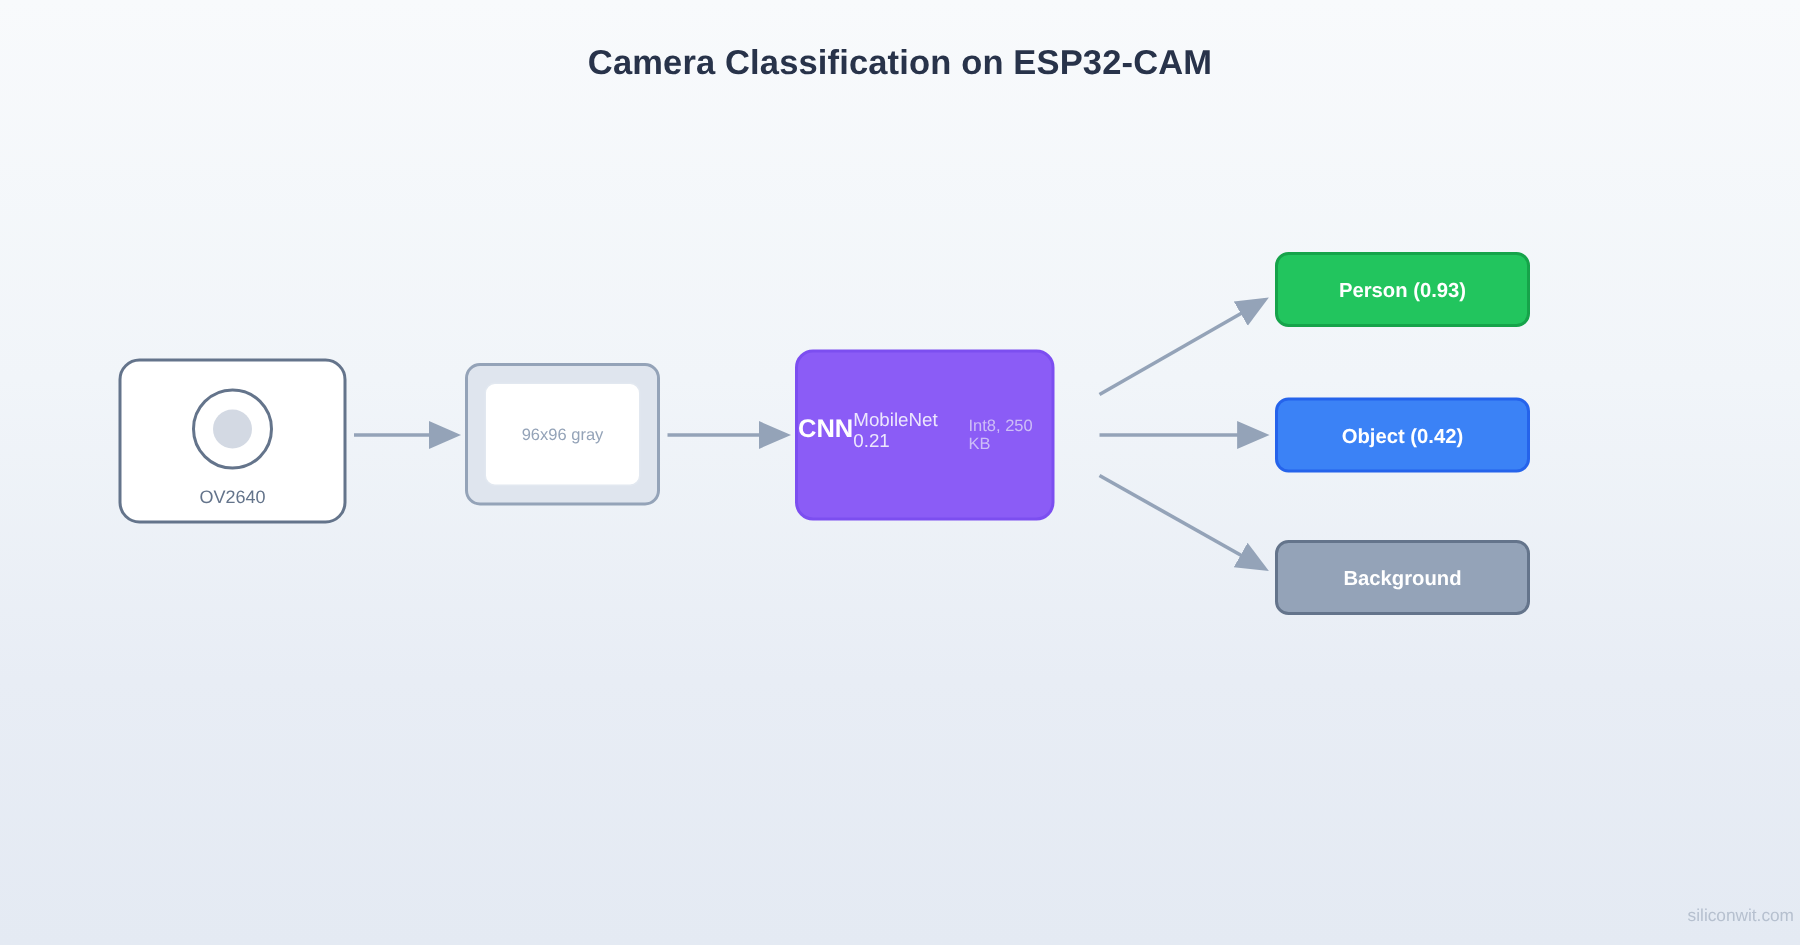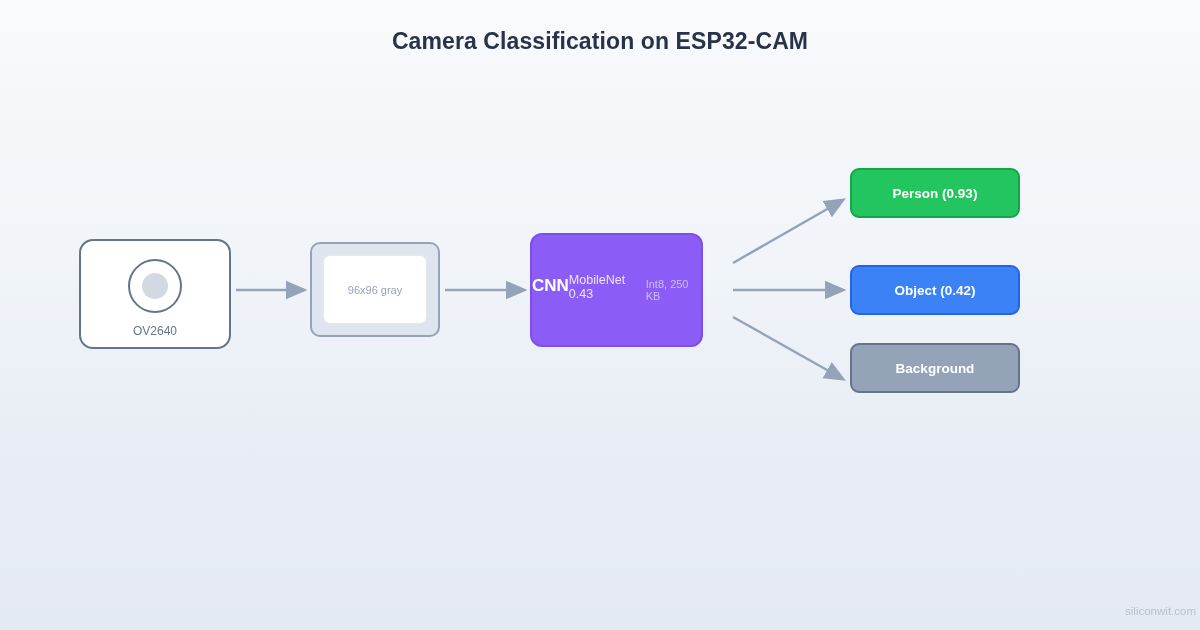--- a/index.html
+++ b/index.html
@@ -171,21 +171,21 @@
     top: 168px;
     background: #22c55e;
     border: 2px solid #16a34a;
   }
   .out-object {
     top: 265px;
     background: #3b82f6;
     border: 2px solid #2563eb;
   }
   .out-background {
-    top: 343px;
+    top: 360px;
     background: #94a3b8;
     border: 2px solid #64748b;
   }
 
   
   .platform-badge {
     position: absolute;
     left: 99px;
     top: 430px;
     width: 322px;
@@ -244,21 +244,21 @@
   </div>
 
   <div class="frame-node">
     <div class="frame-inner">
       <span class="frame-text">96x96 gray</span>
     </div>
   </div>
 
   <div class="cnn-node">
     <div class="cnn-title">CNN</div>
-    <div class="cnn-sub">MobileNet 0.43</div>
+    <div class="cnn-sub">MobileNet 0.21</div>
     <div class="cnn-meta">Int8, 250 KB</div>
   </div>
 
   <div class="out-box out-person">Person (0.93)</div>
 
   <div class="out-box out-object">Object (0.42)</div>
 
   <div class="out-box out-background">Background</div>
 
 

